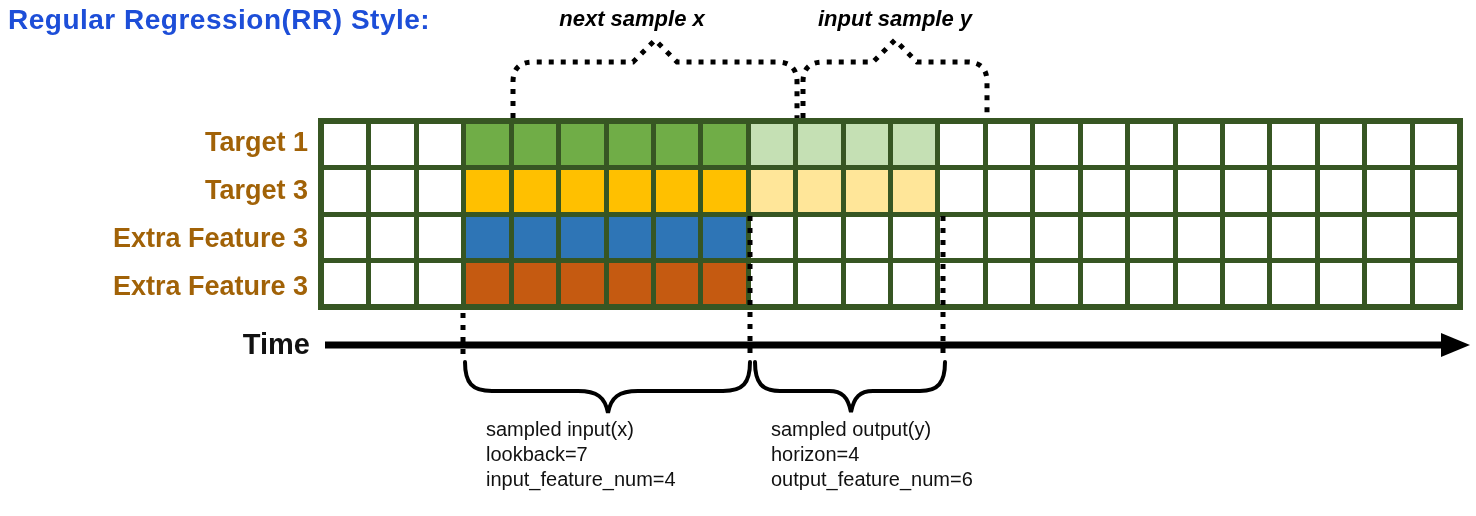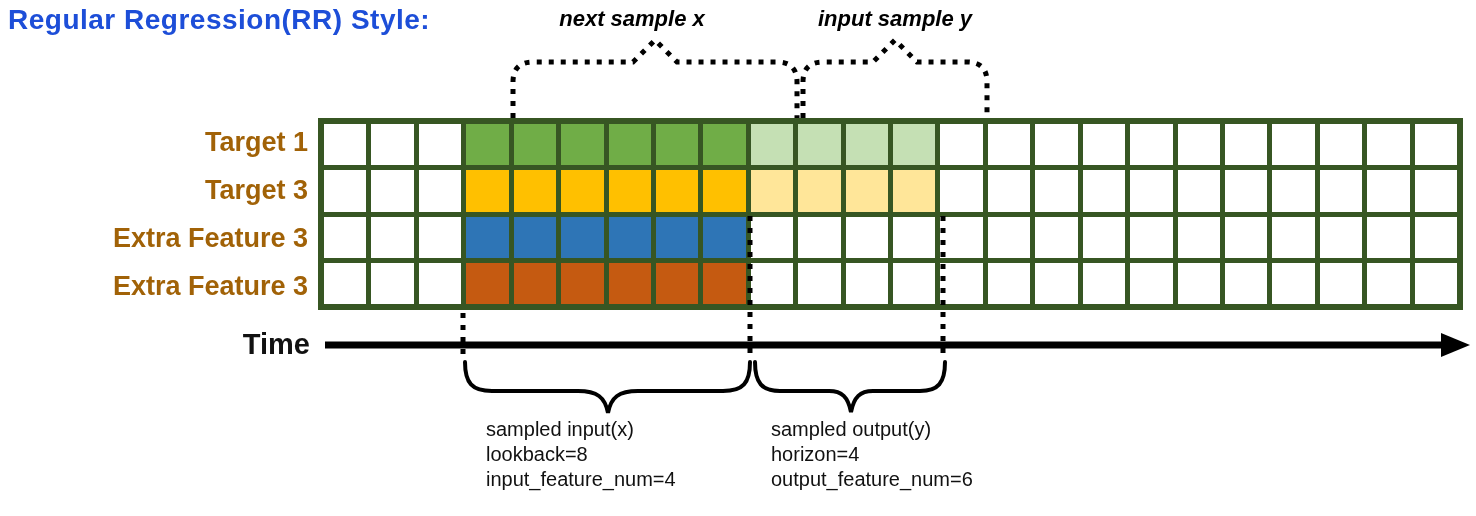--- a/index.html
+++ b/index.html
@@ -168,21 +168,21 @@
       <div style="background: rgb(255, 255, 255);"></div>
     </div>
 
   <div class="float-label" style="left:632px;top:6px;">next sample x</div>
   <div class="float-label" style="left:895px;top:6px;">input sample y</div>
 
   <div class="time-label">Time</div>
 
   <div class="note-block note-input">
     <div>sampled input(x)</div>
-    <div>lookback=8</div>
+    <div>lookback=7</div>
     <div>input_feature_num=4</div>
   </div>
 
   <div class="note-block note-output">
     <div>sampled output(y)</div>
     <div>horizon=4</div>
     <div>output_feature_num=6</div>
   </div>
 
   <svg class="overlay" viewBox="0 0 1476 516">

